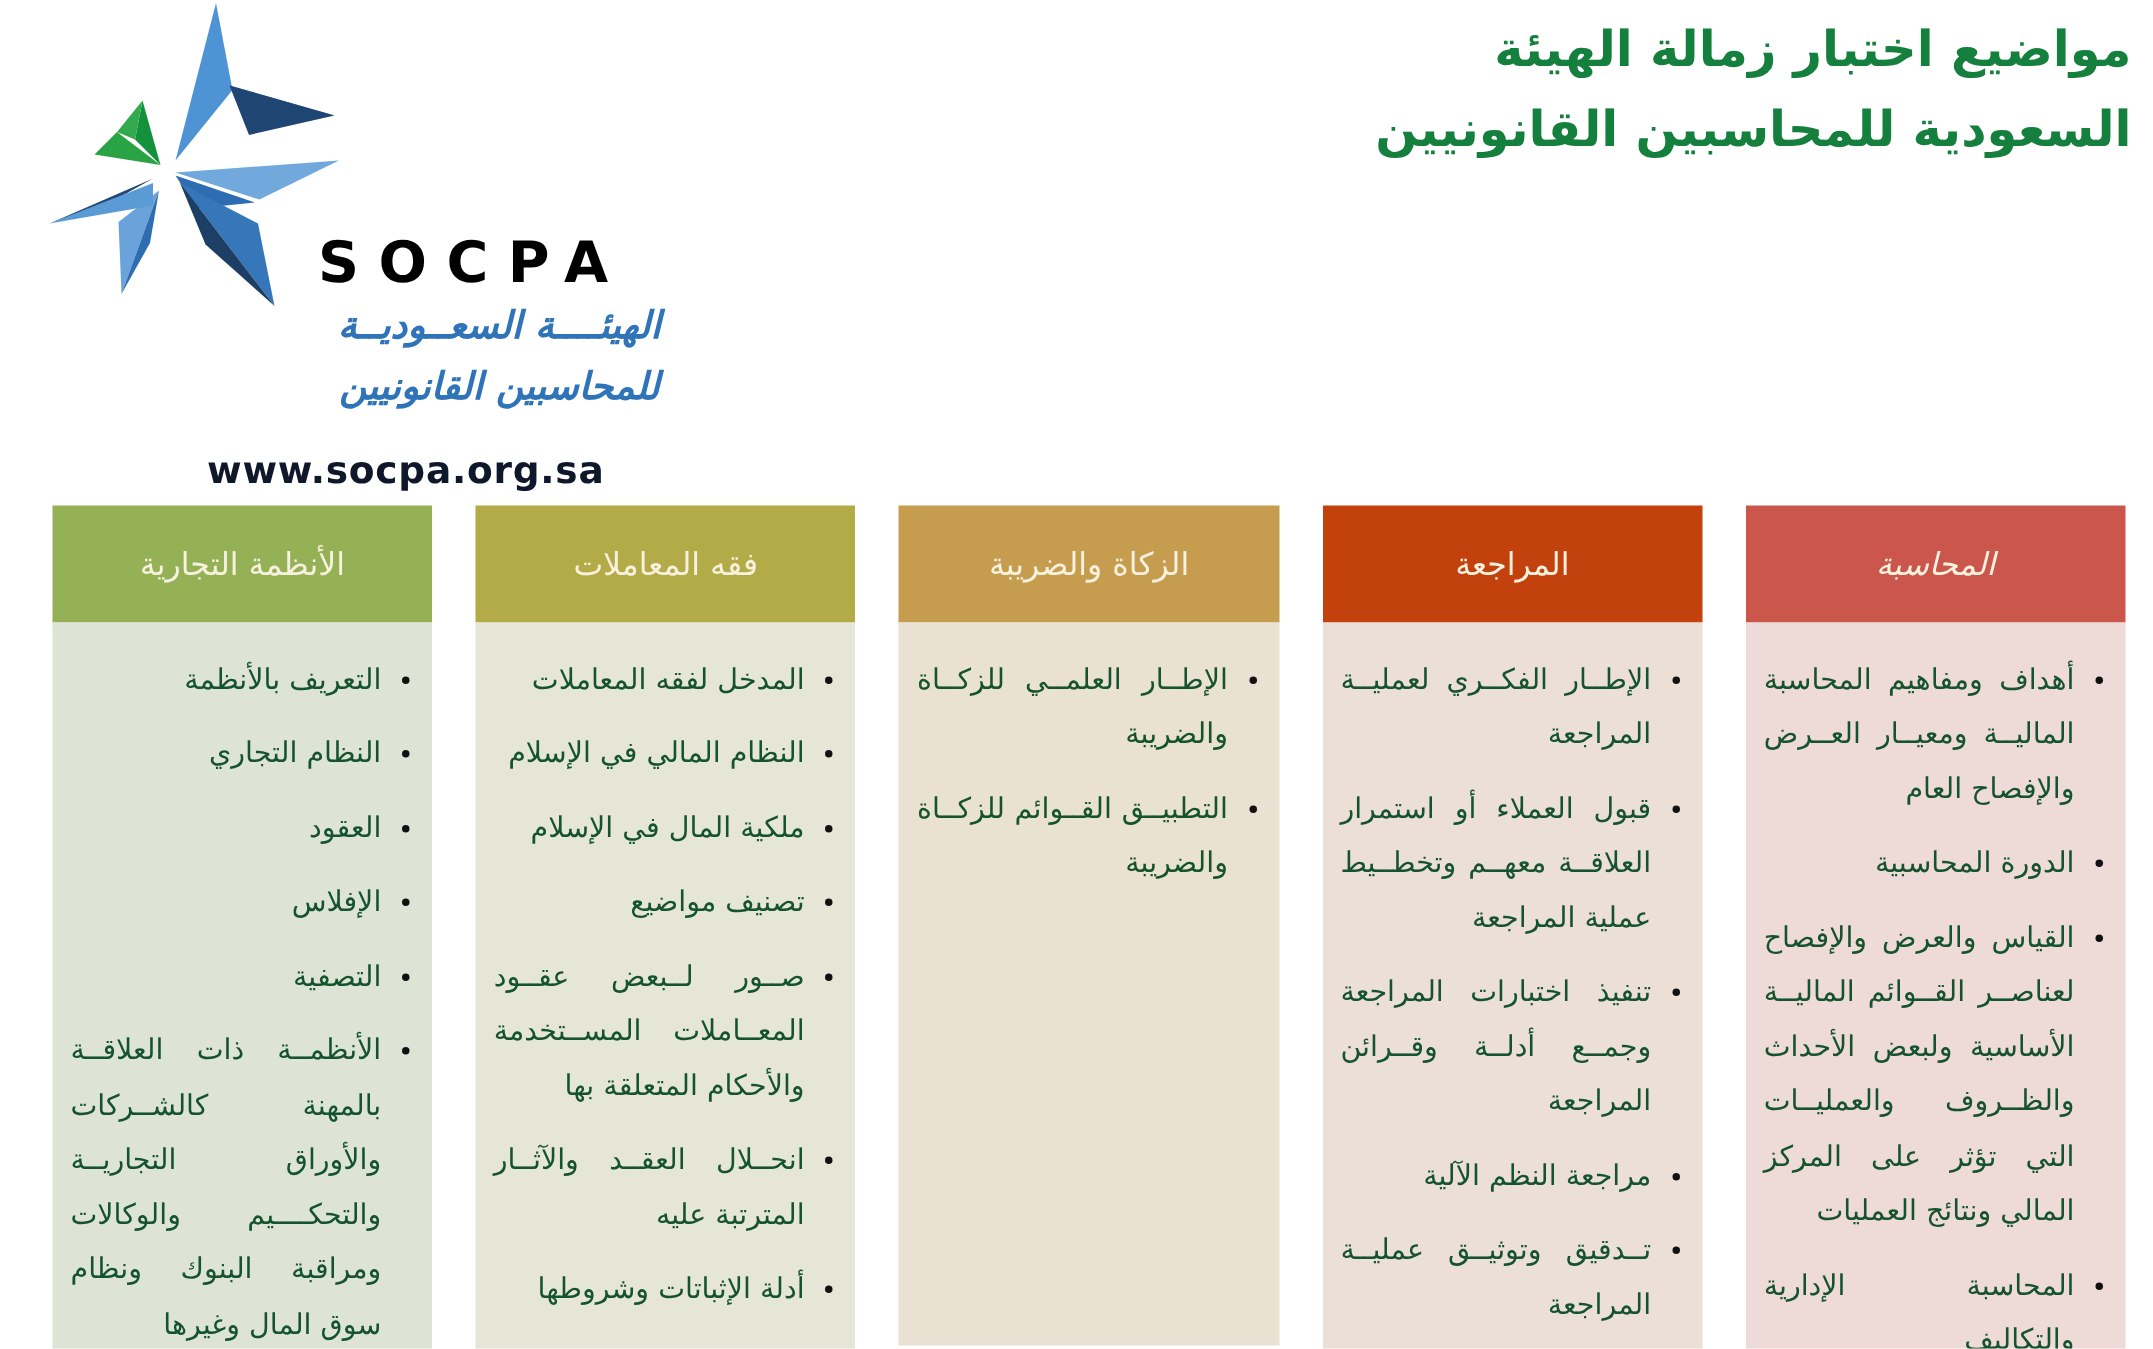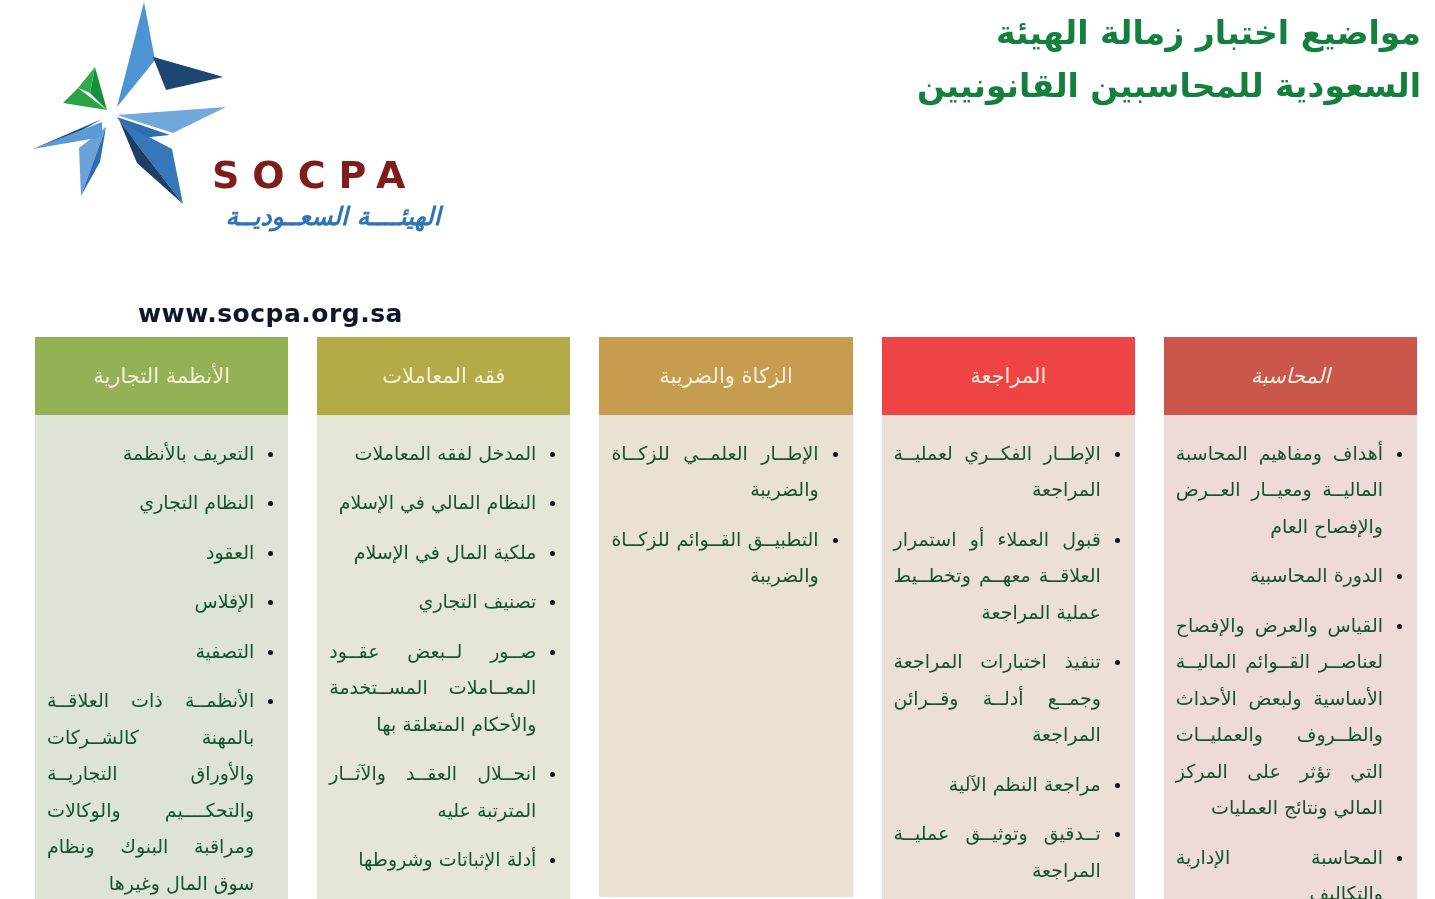--- a/index.html
+++ b/index.html
@@ -14,21 +14,21 @@
   
   .page-title {
     position: absolute; top: 6px; right: 14px;
     direction: rtl; text-align: right;
     color: #15803d; font-weight: bold;
     font-size: 33px; line-height: 1.62;
   }
   .logo-star { position: absolute; left: 20px; top: 0; }
   .logo-acronym {
     position: absolute; left: 212px; top: 153px;
-    color: #7f1d1d; font-weight: bold;
+    color: #000000; font-weight: bold;
     font-size: 38px; letter-spacing: 13px;
   }
   .logo-ar-1, .logo-ar-2 {
     position: absolute; left: 208px; width: 250px;
     direction: rtl; text-align: center;
     color: #2f74b8; font-size: 25px; font-weight: bold; font-style: italic;
   }
   .logo-ar-1 { top: 202px; }
   .logo-ar-2 { top: 243px; }
   .logo-website {
@@ -102,20 +102,21 @@
     <polygon points="82,119 13,149 57,133" fill="#224a78"></polygon>
     <polygon points="13,149 82,137 82,122" fill="#5b9bd5"></polygon>
 
     <polygon points="75,67 87,110 70,93" fill="#13923b"></polygon>
     <polygon points="75,67 70,93 58,88" fill="#33a94d"></polygon>
     <polygon points="58,88 87,110 43,103" fill="#2aa344"></polygon>
   </svg>
 
   <div class="logo-acronym">SOCPA</div>
   <div class="logo-ar-1">الهيئــــة السعــوديــة</div>
+  <div class="logo-ar-2">للمحاسبين القانونيين</div>
   <div class="logo-website">www.socpa.org.sa</div>
 
   <div class="columns">
 
     <div class="topic-col">
       <div class="col-header" style="background-color: rgb(149, 177, 85);">الأنظمة التجارية</div>
       <div class="col-body" style="background-color: rgb(221, 228, 213);">
         <ul>
             <li>التعريف بالأنظمة</li>
             <li>النظام التجاري</li>
@@ -127,41 +128,41 @@
       </div>
     </div>
 
     <div class="topic-col">
       <div class="col-header" style="background-color: rgb(179, 170, 72);">فقه المعاملات</div>
       <div class="col-body" style="background-color: rgb(230, 230, 215);">
         <ul>
             <li>المدخل لفقه المعاملات</li>
             <li>النظام المالي في الإسلام</li>
             <li>ملكية المال في الإسلام</li>
-            <li>تصنيف التجاري</li>
+            <li>تصنيف مواضيع</li>
             <li>صــور لــبعض عقــود المعــاملات المســتخدمة والأحكام المتعلقة بها</li>
             <li>انحــلال العقــد والآثــار المترتبة عليه</li>
             <li>أدلة الإثباتات وشروطها</li>
             <li>الفرائض (المواريث)</li>
           </ul>
       </div>
     </div>
 
     <div class="topic-col">
       <div class="col-header" style="background-color: rgb(198, 157, 78);">الزكاة والضريبة</div>
       <div class="col-body" style="background-color: rgb(233, 225, 209);">
         <ul>
             <li>الإطــار العلمــي للزكــاة والضريبة</li>
             <li>التطبيــق القــوائم للزكــاة والضريبة</li>
           </ul>
       </div>
     </div>
 
     <div class="topic-col">
-      <div class="col-header" style="background-color: #ef4444;">المراجعة</div>
+      <div class="col-header" style="background-color: #c2410c;">المراجعة</div>
       <div class="col-body" style="background-color: rgb(236, 223, 213);">
         <ul>
             <li>الإطــار الفكــري لعمليــة المراجعة</li>
             <li>قبول العملاء أو استمرار العلاقــة معهــم وتخطــيط عملية المراجعة</li>
             <li>تنفيذ اختبارات المراجعة وجمــع أدلــة وقــرائن المراجعة</li>
             <li>مراجعة النظم الآلية</li>
             <li>تــدقيق وتوثيــق عمليــة المراجعة</li>
           </ul>
       </div>
     </div>

